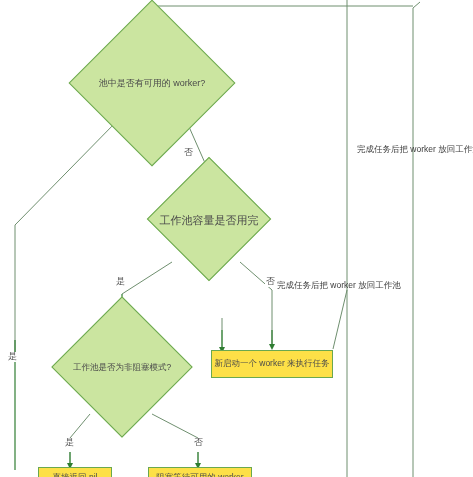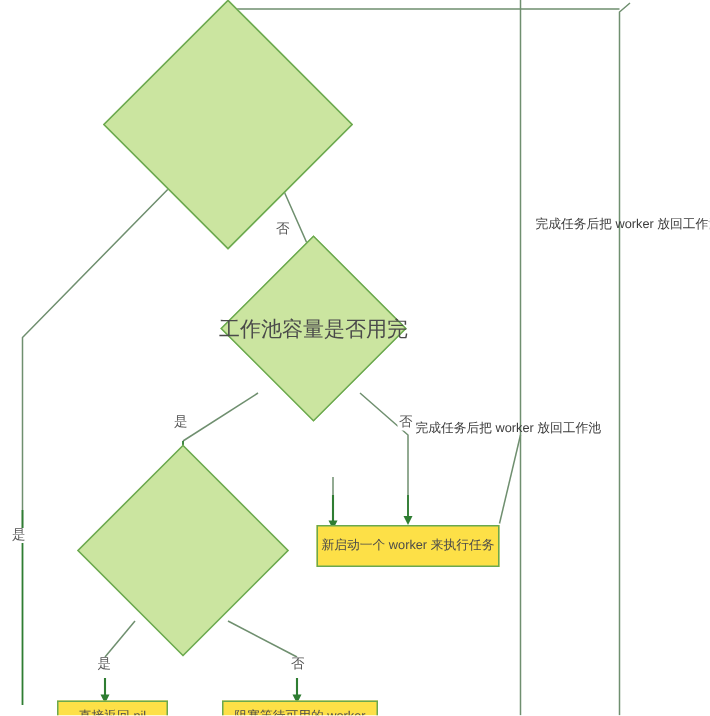--- a/index.html
+++ b/index.html
@@ -104,25 +104,27 @@
     <path d="M152,414 L198,438" fill="none" stroke="#6f8f6f" stroke-width="1"></path>
     <path d="M198,452 L198,466" fill="none" stroke="#2f7d32" stroke-width="1.4" marker-end="url(#arw)"></path>
 
     <path d="M347,0 L347,477" fill="none" stroke="#6f8f6f" stroke-width="1"></path>
     <path d="M413,477 L413,8 L420,2" fill="none" stroke="#6f8f6f" stroke-width="1"></path>
 
     <path d="M333,349 L347,290" fill="none" stroke="#6f8f6f" stroke-width="1"></path>
   </svg>
 
   <div class="node diamond" style="left:93px; top:24px; width:118px; height:118px;"></div>
+  <div class="diamond-label" style="left:83px; top:68px; width:138px; height:30px; font-size:9px;">池中是否有可用的 worker?</div>
 
   <div class="node diamond" style="left:165px; top:175px; width:88px; height:88px;"></div>
-  <div class="diamond-label" style="left:152px; top:207px; width:114px; height:26px; font-size:14px;">工作池容量是否用完</div>
+  <div class="diamond-label" style="left:152px; top:207px; width:114px; height:26px; font-size:11px;">工作池容量是否用完</div>
 
   <div class="node diamond" style="left:72px; top:317px; width:100px; height:100px;"></div>
+  <div class="diamond-label" style="left:56px; top:355px; width:132px; height:26px; font-size:8.5px;">工作池是否为非阻塞模式?</div>
 
   <div class="node rect" style="left:211px; top:350px; width:122px; height:28px; font-size:8.5px;">新启动一个 worker 来执行任务</div>
 
   <div class="node rect" style="left:38px; top:467px; width:74px; height:22px; font-size:8.5px;">直接返回 nil</div>
 
   <div class="node rect" style="left:148px; top:467px; width:104px; height:22px; font-size:8.5px;">阻塞等待可用的 worker</div>
 
   <div class="edge-label" style="left:183px; top:148px; font-size:9px;">否</div>
 
   <div class="edge-label" style="left:7px; top:352px; font-size:9px;">是</div>

